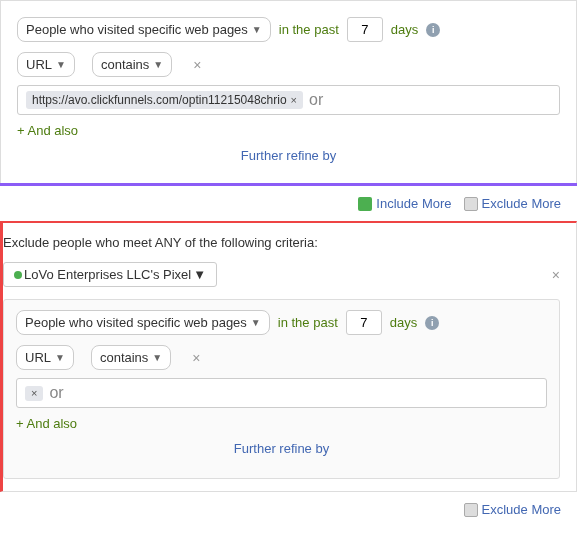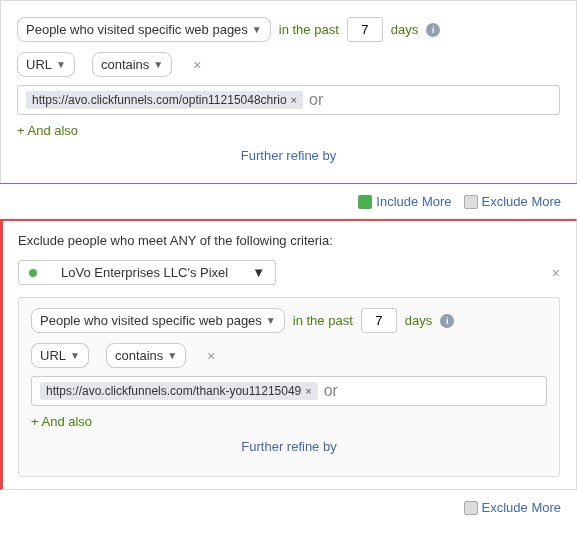--- a/index.html
+++ b/index.html
@@ -144,21 +144,21 @@
       padding-bottom: 12px;
       text-align: center;
     }
 
     .divider-section {
       padding: 10px 16px;
       display: flex;
       justify-content: flex-end;
       align-items: center;
       gap: 12px;
-      border-top: 1px solid #8b5cf6;
+      border-top: 3px solid #8b5cf6;
     }
 
     .include-exclude-btn {
       display: inline-flex;
       align-items: center;
       gap: 4px;
       color: #4267B2;
       font-size: 13px;
       cursor: pointer;
       background: none;
@@ -186,21 +186,21 @@
 
     .exclude-header {
       font-size: 13px;
       color: #333;
       margin-bottom: 12px;
     }
 
     .pixel-badge {
       display: inline-flex;
       align-items: center;
-      gap: 24px;
+      gap: 2px;
       border: 1px solid #ccc;
       border-radius: 3px;
       padding: 4px 10px;
       font-size: 13px;
       cursor: pointer;
       background: #fff;
       position: relative;
     }
 
     .pixel-dot {
@@ -227,21 +227,21 @@
 
     .bottom-actions {
       display: flex;
       justify-content: flex-end;
       align-items: center;
       padding: 10px 16px 4px 16px;
     }
 
     .left-border-accent {
       border-left: 3px solid #e44;
-      padding-left: 15px;
+      padding-left: 0;
     }
   </style>
 </head>
 <body>
 
 <div class="section section-top">
 
   <div class="row-inline">
     <button class="dropdown-btn">
       <span>People who visited specific web pages</span>
@@ -327,21 +327,20 @@
       <button class="dropdown-btn">
         <span>contains</span>
         <span class="chevron">▼</span>
       </button>
       <span class="close-x">×</span>
     </div>
 
     <div class="url-row">
       <div class="url-tag-row">
         <div class="url-tag">
-          <span>https://avo.clickfunnels.com/thank-you11215049</span>
           <span class="remove-x">×</span>
         </div>
         <span class="or-text">or</span>
       </div>
     </div>
 
     <a class="and-also-link">+ And also</a>
 
     <a class="further-refine">Further refine by</a>
   </div>

